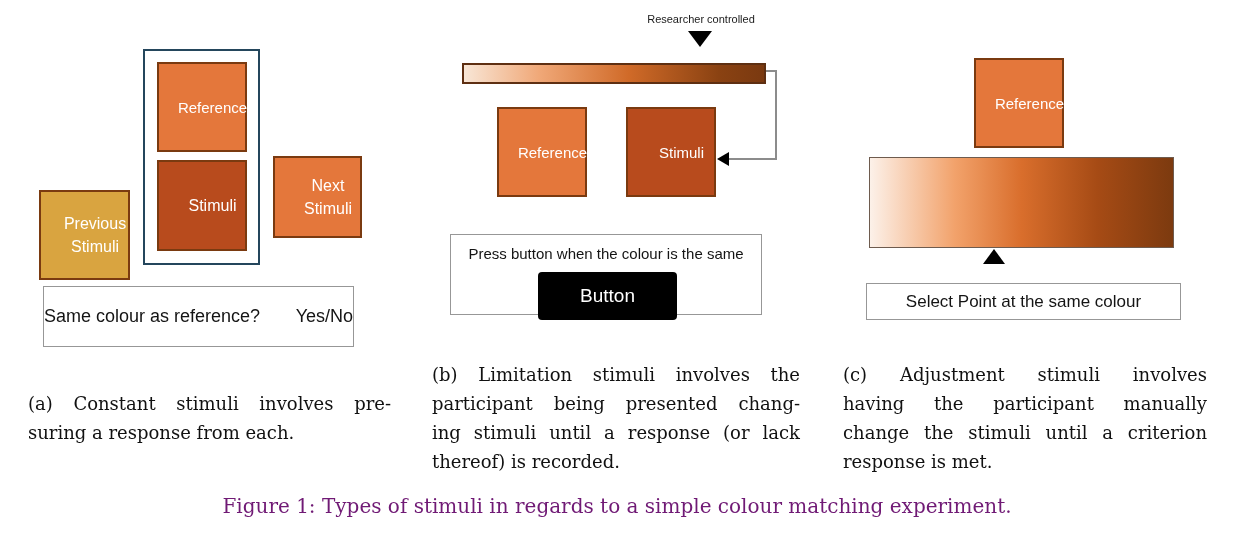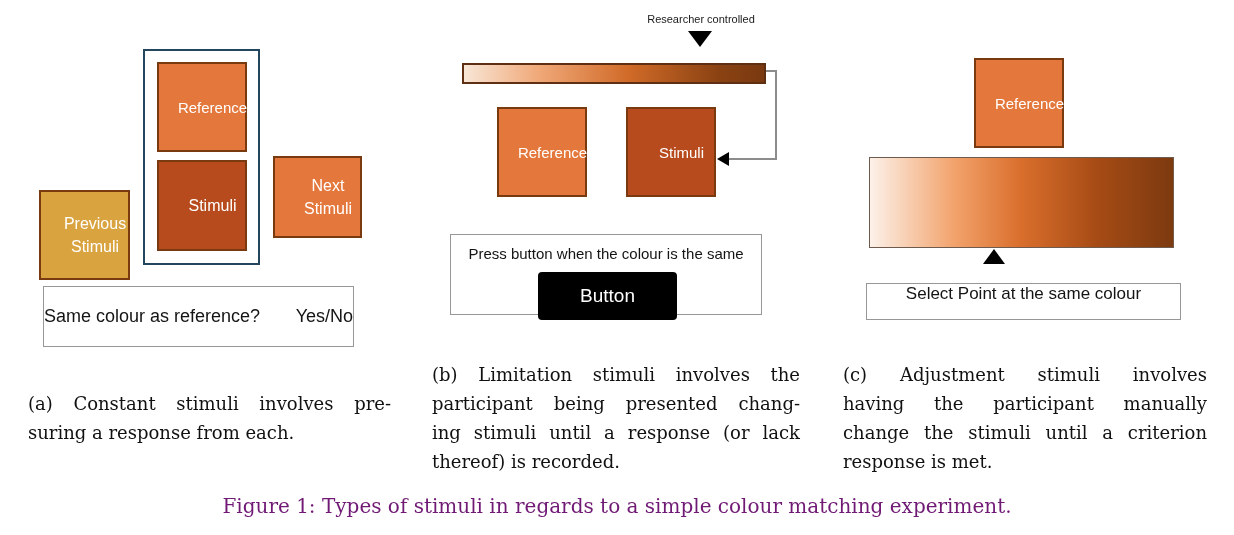--- a/index.html
+++ b/index.html
@@ -52,21 +52,21 @@
     position:absolute;left:596px;top:13px;width:210px;text-align:center;
     font-size:11px;color:#1a1a1a;white-space:nowrap;
   }
   .conn-svg{position:absolute;left:700px;top:55px;width:100px;height:115px;}
   .pbox{left:450px;top:234px;width:312px;height:81px;}
   .ptext{margin-top:10px;text-align:center;font-size:15px;color:var(--ink);}
   .btn{
     position:absolute;left:87px;top:37px;width:139px;height:48px;background:#000;border-radius:4px;
     color:#fff;display:flex;align-items:center;justify-content:center;font-size:19px;
   }
-  .sbox{left:866px;top:283px;width:315px;height:37px;display:flex;align-items:flex-start;justify-content:center;font-size:17px;}
+  .sbox{left:866px;top:283px;width:315px;height:37px;display:flex;align-items:center;justify-content:center;font-size:17px;}
   .caption{
     position:absolute;font-family:"DejaVu Serif",serif;font-size:18px;line-height:29px;color:#111;
   }
   .caption .jl{text-align:justify;text-align-last:justify;}
   .caption .ll{text-align:left;text-align-last:left;}
   .cap-a{left:28px;top:389px;width:363px;}
   .cap-b{left:432px;top:360px;width:368px;}
   .cap-c{left:843px;top:360px;width:364px;}
   .figcap{
     position:absolute;left:0;top:494px;width:1234px;text-align:center;

